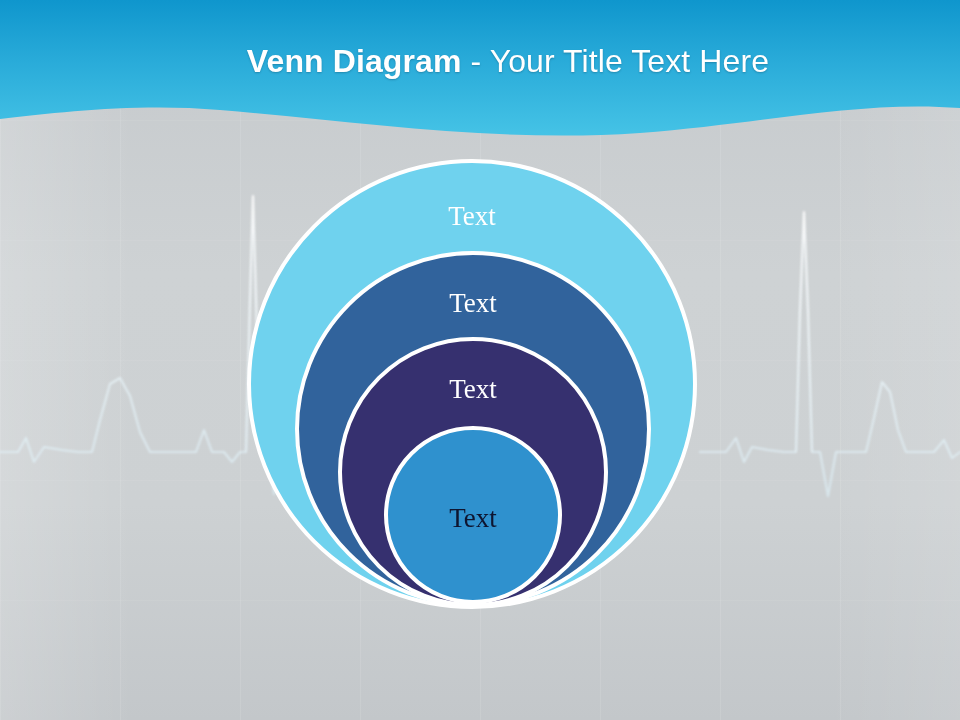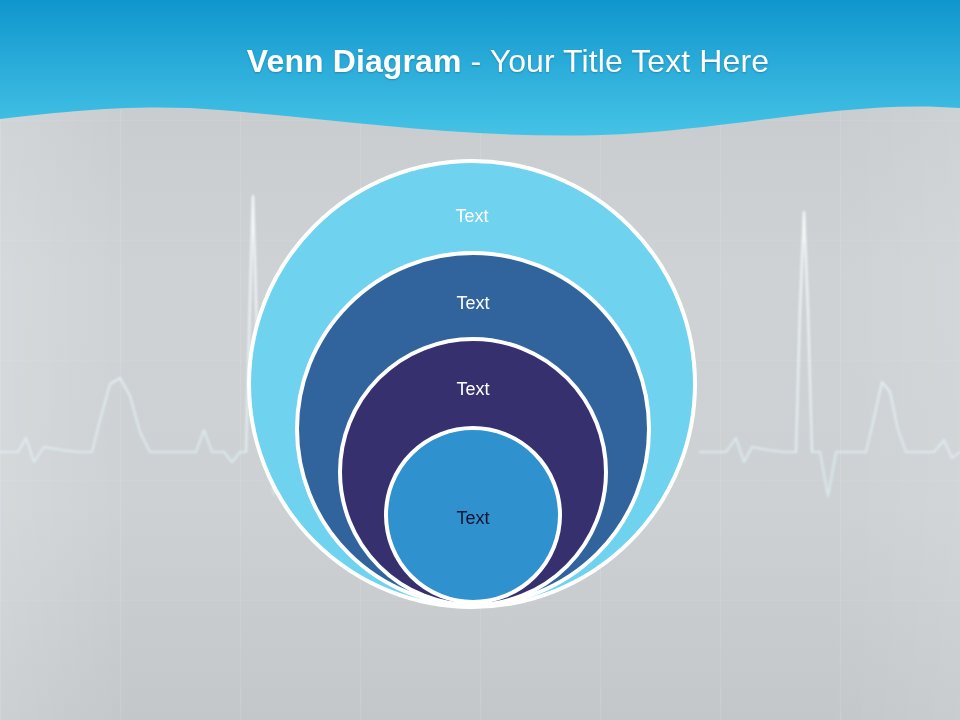--- a/index.html
+++ b/index.html
@@ -43,23 +43,24 @@
   }
   .title .t-bold{font-weight:700;}
   .title .t-rest{font-weight:400;}
 
   
   .venn{position:absolute;left:0;top:0;width:960px;height:720px;}
   .ring-label{
     position:absolute;
     text-align:center;
     white-space:nowrap;
-    font-size:18px;
+    font-size:27px;
     font-weight:400;
     line-height:23px;
+    font-family:Liberation Serif, serif;
   }
   .lbl-white{color:#ffffff;}
   .lbl-dark{color:#0e1530;}
 </style>
 </head>
 <body>
 
 <div id="slide">
 
   <div class="bg-base"></div>

